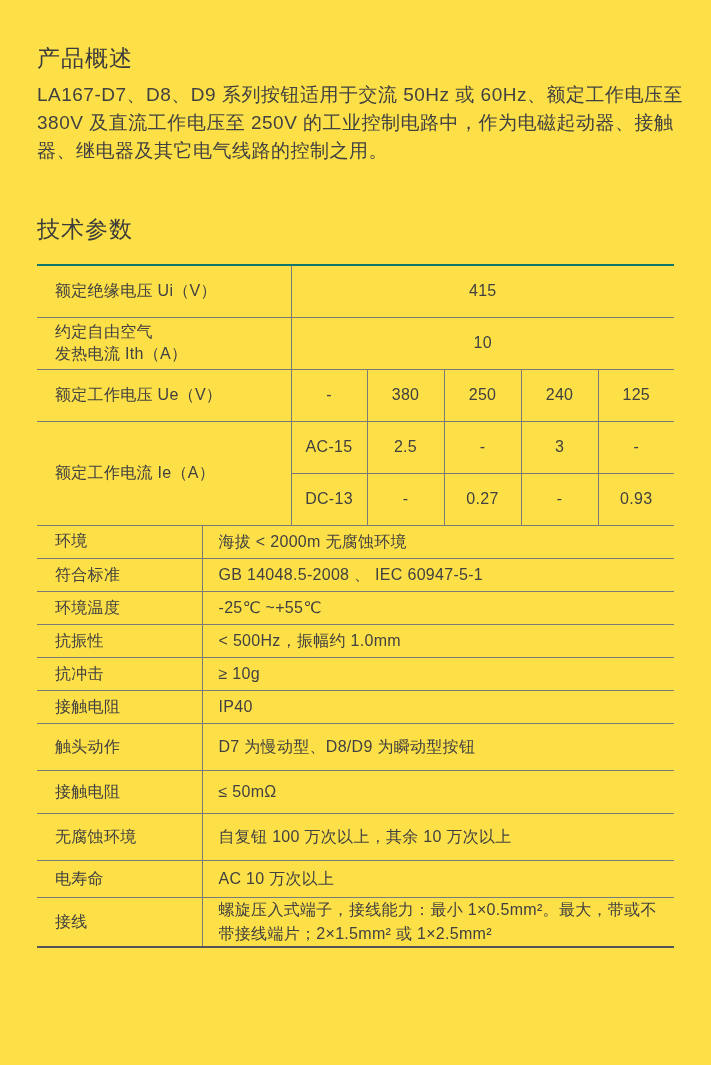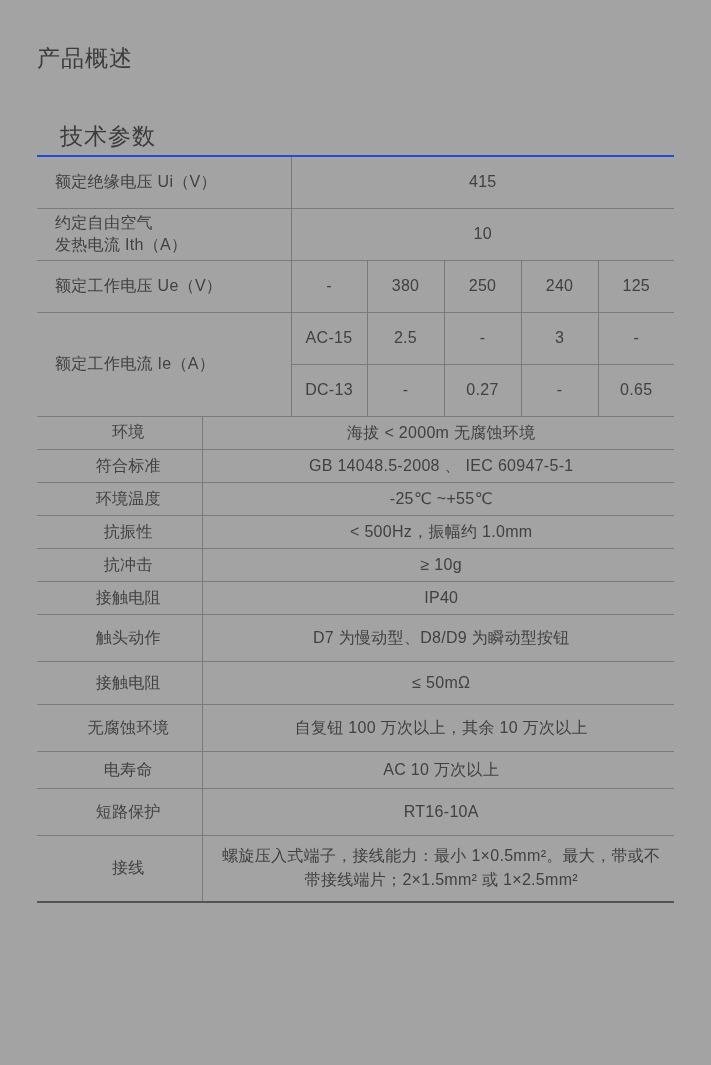--- a/index.html
+++ b/index.html
@@ -1,21 +1,21 @@
 <!DOCTYPE html>
 <html><head>
 <meta charset="utf-8">
 <style>
   html, body { margin: 0; padding: 0; background: #ffffff; }
   .page {
     position: relative;
     width: 711px;
     height: 1065px;
     box-sizing: border-box;
-    background: #a3a3a3;
+    background: #fde047;
     padding: 0 37px;
     font-family: "Liberation Sans", "DejaVu Sans", sans-serif;
     color: #414141;
     overflow: hidden;
   }
   .section-title {
     margin: 0;
     font-size: 23px;
     font-weight: 500;
     color: #3b3b3b;
@@ -24,48 +24,48 @@
   }
   .overview-title { padding-top: 44px; }
   .overview-body {
     margin: 9px 0 0 0;
     width: 648px;
     font-size: 19px;
     line-height: 28px;
     color: #414141;
     letter-spacing: 0.5px;
   }
-  .specs-title { margin-top: 50px; margin-left: 23px; }
+  .specs-title { margin-top: 50px; }
 
   table {
     border-collapse: collapse;
     table-layout: fixed;
     width: 637px;
     color: #414141;
   }
   td { box-sizing: border-box; }
 
   
-  #ratings-table { margin-top: 5px; border-top: 2px solid #1d4ed8; }
+  #ratings-table { margin-top: 21px; border-top: 2px solid #0f766e; }
   #ratings-table td {
     border: 1px solid #7a7a7a;
     font-size: 16px;
     text-align: center;
     height: 52px;
     padding: 0;
     letter-spacing: 0.3px;
   }
   #ratings-table tr:first-child td { border-top: none; }
   #ratings-table td:first-child { border-left: none; }
   #ratings-table td:last-child { border-right: none; }
   #ratings-table td.lbl { text-align: left; padding-left: 18px; }
   #ratings-table td.lbl .lbl-line { display: block; line-height: 22px; }
 
   
-  #props-table { border-bottom: 2px solid #545456; text-align: center; }
+  #props-table { border-bottom: 2px solid #545456; }
   #props-table td {
     border: 1px solid #7a7a7a;
     font-size: 16px;
     height: 33px;
     padding: 0 0 0 18px;
     letter-spacing: 0.3px;
   }
   #props-table tr:first-child td { border-top: none; }
   #props-table tr:last-child td { border-bottom: none; }
   #props-table td:first-child { border-left: none; }
@@ -77,20 +77,21 @@
   #props-table tr:nth-child(10) td { height: 37px; }
   #props-table tr:nth-child(11) td { height: 47px; }
   #props-table tr:nth-child(12) td { height: 66px; }
 </style>
 </head>
 <body>
 
 <div class="page">
 
   <h1 class="section-title overview-title">产品概述</h1>
+  <p class="overview-body">LA167-D7、D8、D9 系列按钮适用于交流 50Hz 或 60Hz、额定工作电压至 380V 及直流工作电压至 250V 的工业控制电路中，作为电磁起动器、接触器、继电器及其它电气线路的控制之用。</p>
 
   <h2 class="section-title specs-title">技术参数</h2>
 
   <table id="ratings-table">
     <colgroup>
       <col style="width:254px">
         <col style="width:76px">
         <col style="width:77px">
       <col style="width:77px">
         <col style="width:77px">
@@ -122,21 +123,21 @@
         <td>2.5</td>
         <td>-</td>
         <td>3</td>
         <td>-</td>
       </tr>
       <tr>
         <td>DC-13</td>
         <td>-</td>
         <td>0.27</td>
         <td>-</td>
-        <td>0.65</td>
+        <td>0.93</td>
       </tr>
     </tbody>
   </table>
 
   <table id="props-table">
     <colgroup>
       <col style="width:165px">
         <col style="width:472px">
     </colgroup>
     <tbody>
@@ -174,23 +175,19 @@
       </tr>
       <tr>
         <td>无腐蚀环境</td>
         <td class="val">自复钮 100 万次以上，其余 10 万次以上</td>
       </tr>
       <tr>
         <td>电寿命</td>
         <td class="val">AC 10 万次以上</td>
       </tr>
       <tr>
-        <td>短路保护</td>
-        <td class="val">RT16-10A</td>
-      </tr>
-      <tr>
         <td>接线</td>
         <td class="val">螺旋压入式端子，接线能力：最小 1×0.5mm²。最大，带或不带接线端片；2×1.5mm² 或 1×2.5mm²</td>
       </tr>
     </tbody>
   </table>
 
 </div>
 
 </body></html>

